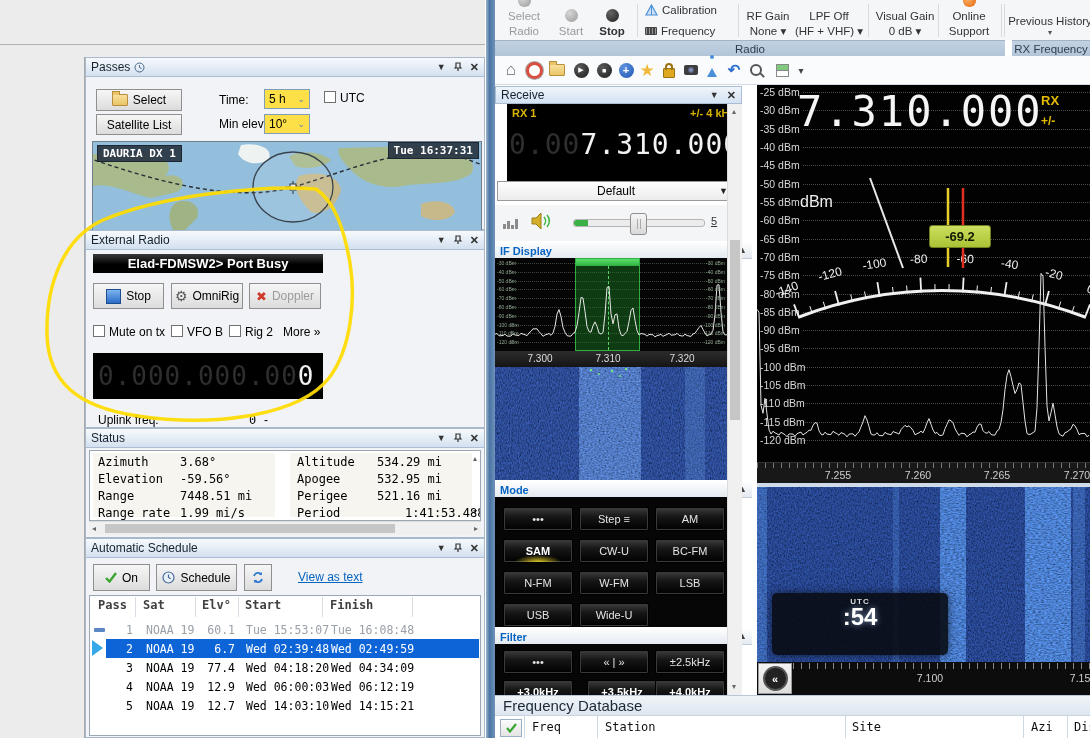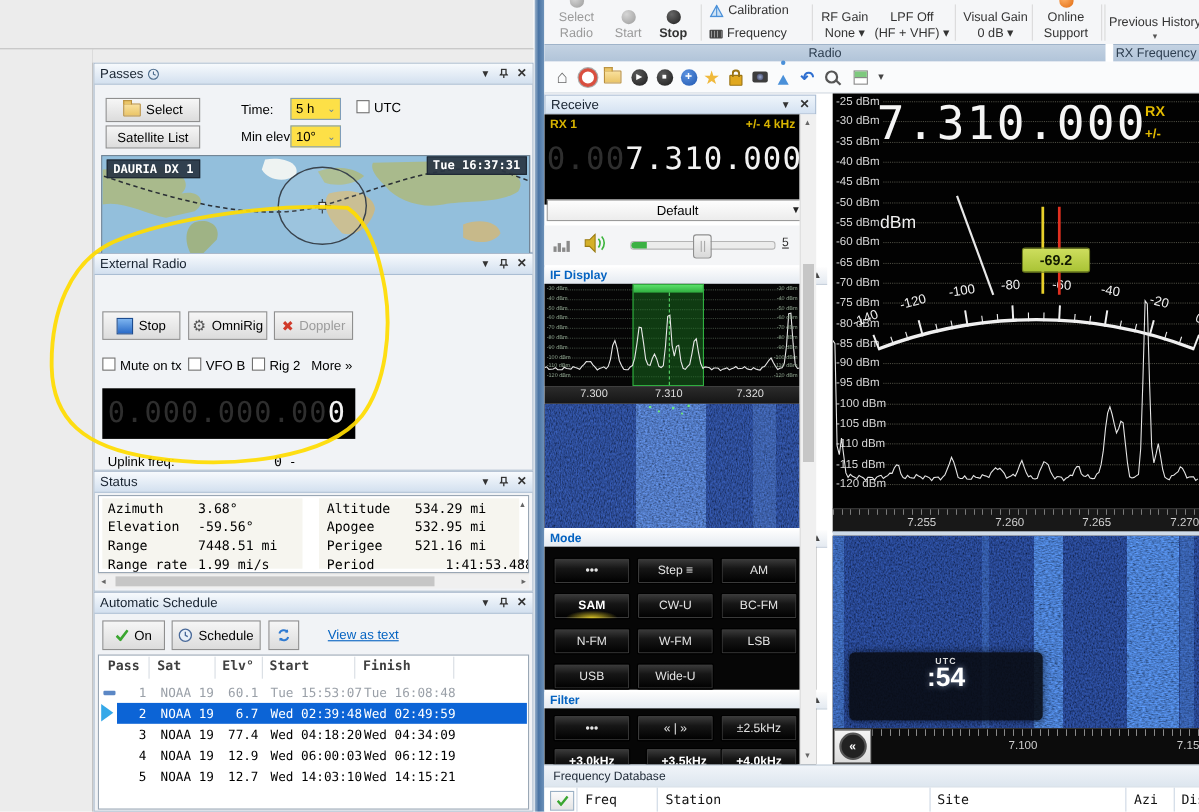--- a/index.html
+++ b/index.html
@@ -100,21 +100,21 @@
   .kbd{width:12px;height:8px;background:#444;border-radius:1px;position:relative;}
   .kbd::after{content:"";position:absolute;left:1px;right:1px;top:1px;bottom:1px;
     background:repeating-linear-gradient(90deg,#999 0 1px,transparent 1px 3px);}
 
   
   .spanel-h{position:absolute;height:18px;background:linear-gradient(#eff5fb,#d4e2f2);border:1px solid #aabdd3;
     box-sizing:border-box;display:flex;align-items:center;padding:0 5px;font-size:12px;color:#17222f;}
   .sect-h{position:absolute;height:15px;background:linear-gradient(#fdfdfd,#e4eaf1);border-bottom:1px solid #c2cdd9;
     display:flex;align-items:center;padding:0 5px;font-size:11px;font-weight:bold;color:#0563c1;}
   .sect-h .h-icons{color:#444;}
-  #rx-display{left:0;top:104px;width:232px;height:82px;background:#000;}
+  #rx-display{left:12px;top:104px;width:232px;height:82px;background:#000;}
   .rx-tag{position:absolute;font-size:11px;font-weight:bold;color:#d8b400;}
   .freq-dim{color:#2e2e2e;}
   .freq-bright{color:#f2f2f2;}
   .mode-btn{position:absolute;width:68px;height:22px;background:linear-gradient(#3c3c3c,#161616 40%,#000);
     border:1px solid #000;box-shadow:inset 0 0 0 1px #3a3a3a;border-radius:2px;color:#e4e4e4;font-size:11px;
     display:flex;align-items:center;justify-content:center;cursor:pointer;overflow:hidden;}
   .mode-btn.active{color:#fff;font-weight:bold;}
   .mode-btn.active::after{content:"";position:absolute;left:10px;right:10px;bottom:-7px;height:14px;border-radius:50%;
     background:radial-gradient(ellipse,rgba(228,205,40,.95),rgba(228,205,40,0) 70%);}
   .mode-btn.bright{font-weight:bold;color:#fff;}
@@ -145,21 +145,21 @@
   #wf-ruler .ruler{position:absolute;left:36px;top:1px;right:0;height:6px;
     background:repeating-linear-gradient(90deg,#8a8a8a 0 1px,transparent 1px 8px);}
   .rw-btn{position:absolute;left:1px;top:1px;width:34px;height:31px;background:linear-gradient(#f4f4f4,#dcdcdc);
     border:1px solid #9a9a9a;box-sizing:border-box;display:flex;align-items:center;justify-content:center;cursor:pointer;}
   .rw-circle{width:21px;height:21px;border-radius:50%;background:#222;border:2px solid #555;color:#fff;
     font-size:11px;font-weight:bold;display:flex;align-items:center;justify-content:center;line-height:0;}
 
   
   #freqdb-h{left:0;top:695px;width:595px;height:21px;background:linear-gradient(#f0f4f9,#dde6ef);
     border-top:1px solid #b9c7d6;border-bottom:1px solid #c8d3df;box-sizing:border-box;
-    display:flex;align-items:center;padding:0 8px;font-size:11px;color:#1d2835;}
+    display:flex;align-items:center;padding:0 8px;font-size:15px;color:#1d2835;}
   #freqdb-b{left:0;top:716px;width:595px;height:22px;background:#fff;}
   .db-col{position:absolute;top:4px;font:12px "DejaVu Sans Mono",monospace;color:#111;}
   .db-sep{position:absolute;top:0;height:22px;width:1px;background:#cdd8e4;}
 
   .tinytext{position:absolute;font-size:5px;color:#8fa58f;line-height:1;}
   .if-grid{position:absolute;left:16px;right:16px;height:0;border-top:1px dotted #3c463c;}
 </style>
 </head>
 <body>
 
@@ -233,20 +233,22 @@
       <div class="lpanel-h">
         <span>External Radio</span>
         <span class="h-icons">
           <span class="h-ic">▼</span>
           <svg width="8" height="10">
               <path d="M2 1h4v4l1 1H1l1-1zM4 6v3" stroke="#333" fill="none" stroke-width="1.2"></path>
             </svg>
           <span class="h-ic h-x">✕</span>
         </span>
       </div>
+      <div class="blackdisp" style="left:7px;top:23px;width:230px;height:19px;background:linear-gradient(#3a3a3a,#000 55%);
+        display:flex;align-items:center;justify-content:center;color:#fff;font:bold 13px 'Liberation Sans',sans-serif;">Elad-FDMSW2&gt; Port Busy</div>
       <div class="wbtn" style="left:7px;top:52px;width:71px;height:26px;">
         <span style="width:13px;height:13px;background:linear-gradient(#7db4ef,#2a6bc8);border:1px solid #1d4c8f;"></span>
         <span>Stop</span>
       </div>
       <div class="wbtn" style="left:85px;top:52px;width:72px;height:26px;">
         <span style="font-size:14px;color:#555;">⚙</span>
         <span>OmniRig</span>
       </div>
       <div class="wbtn disabled" style="left:163px;top:52px;width:72px;height:26px;">
         <span style="font-size:13px;color:#d03a2a;">✖</span>

